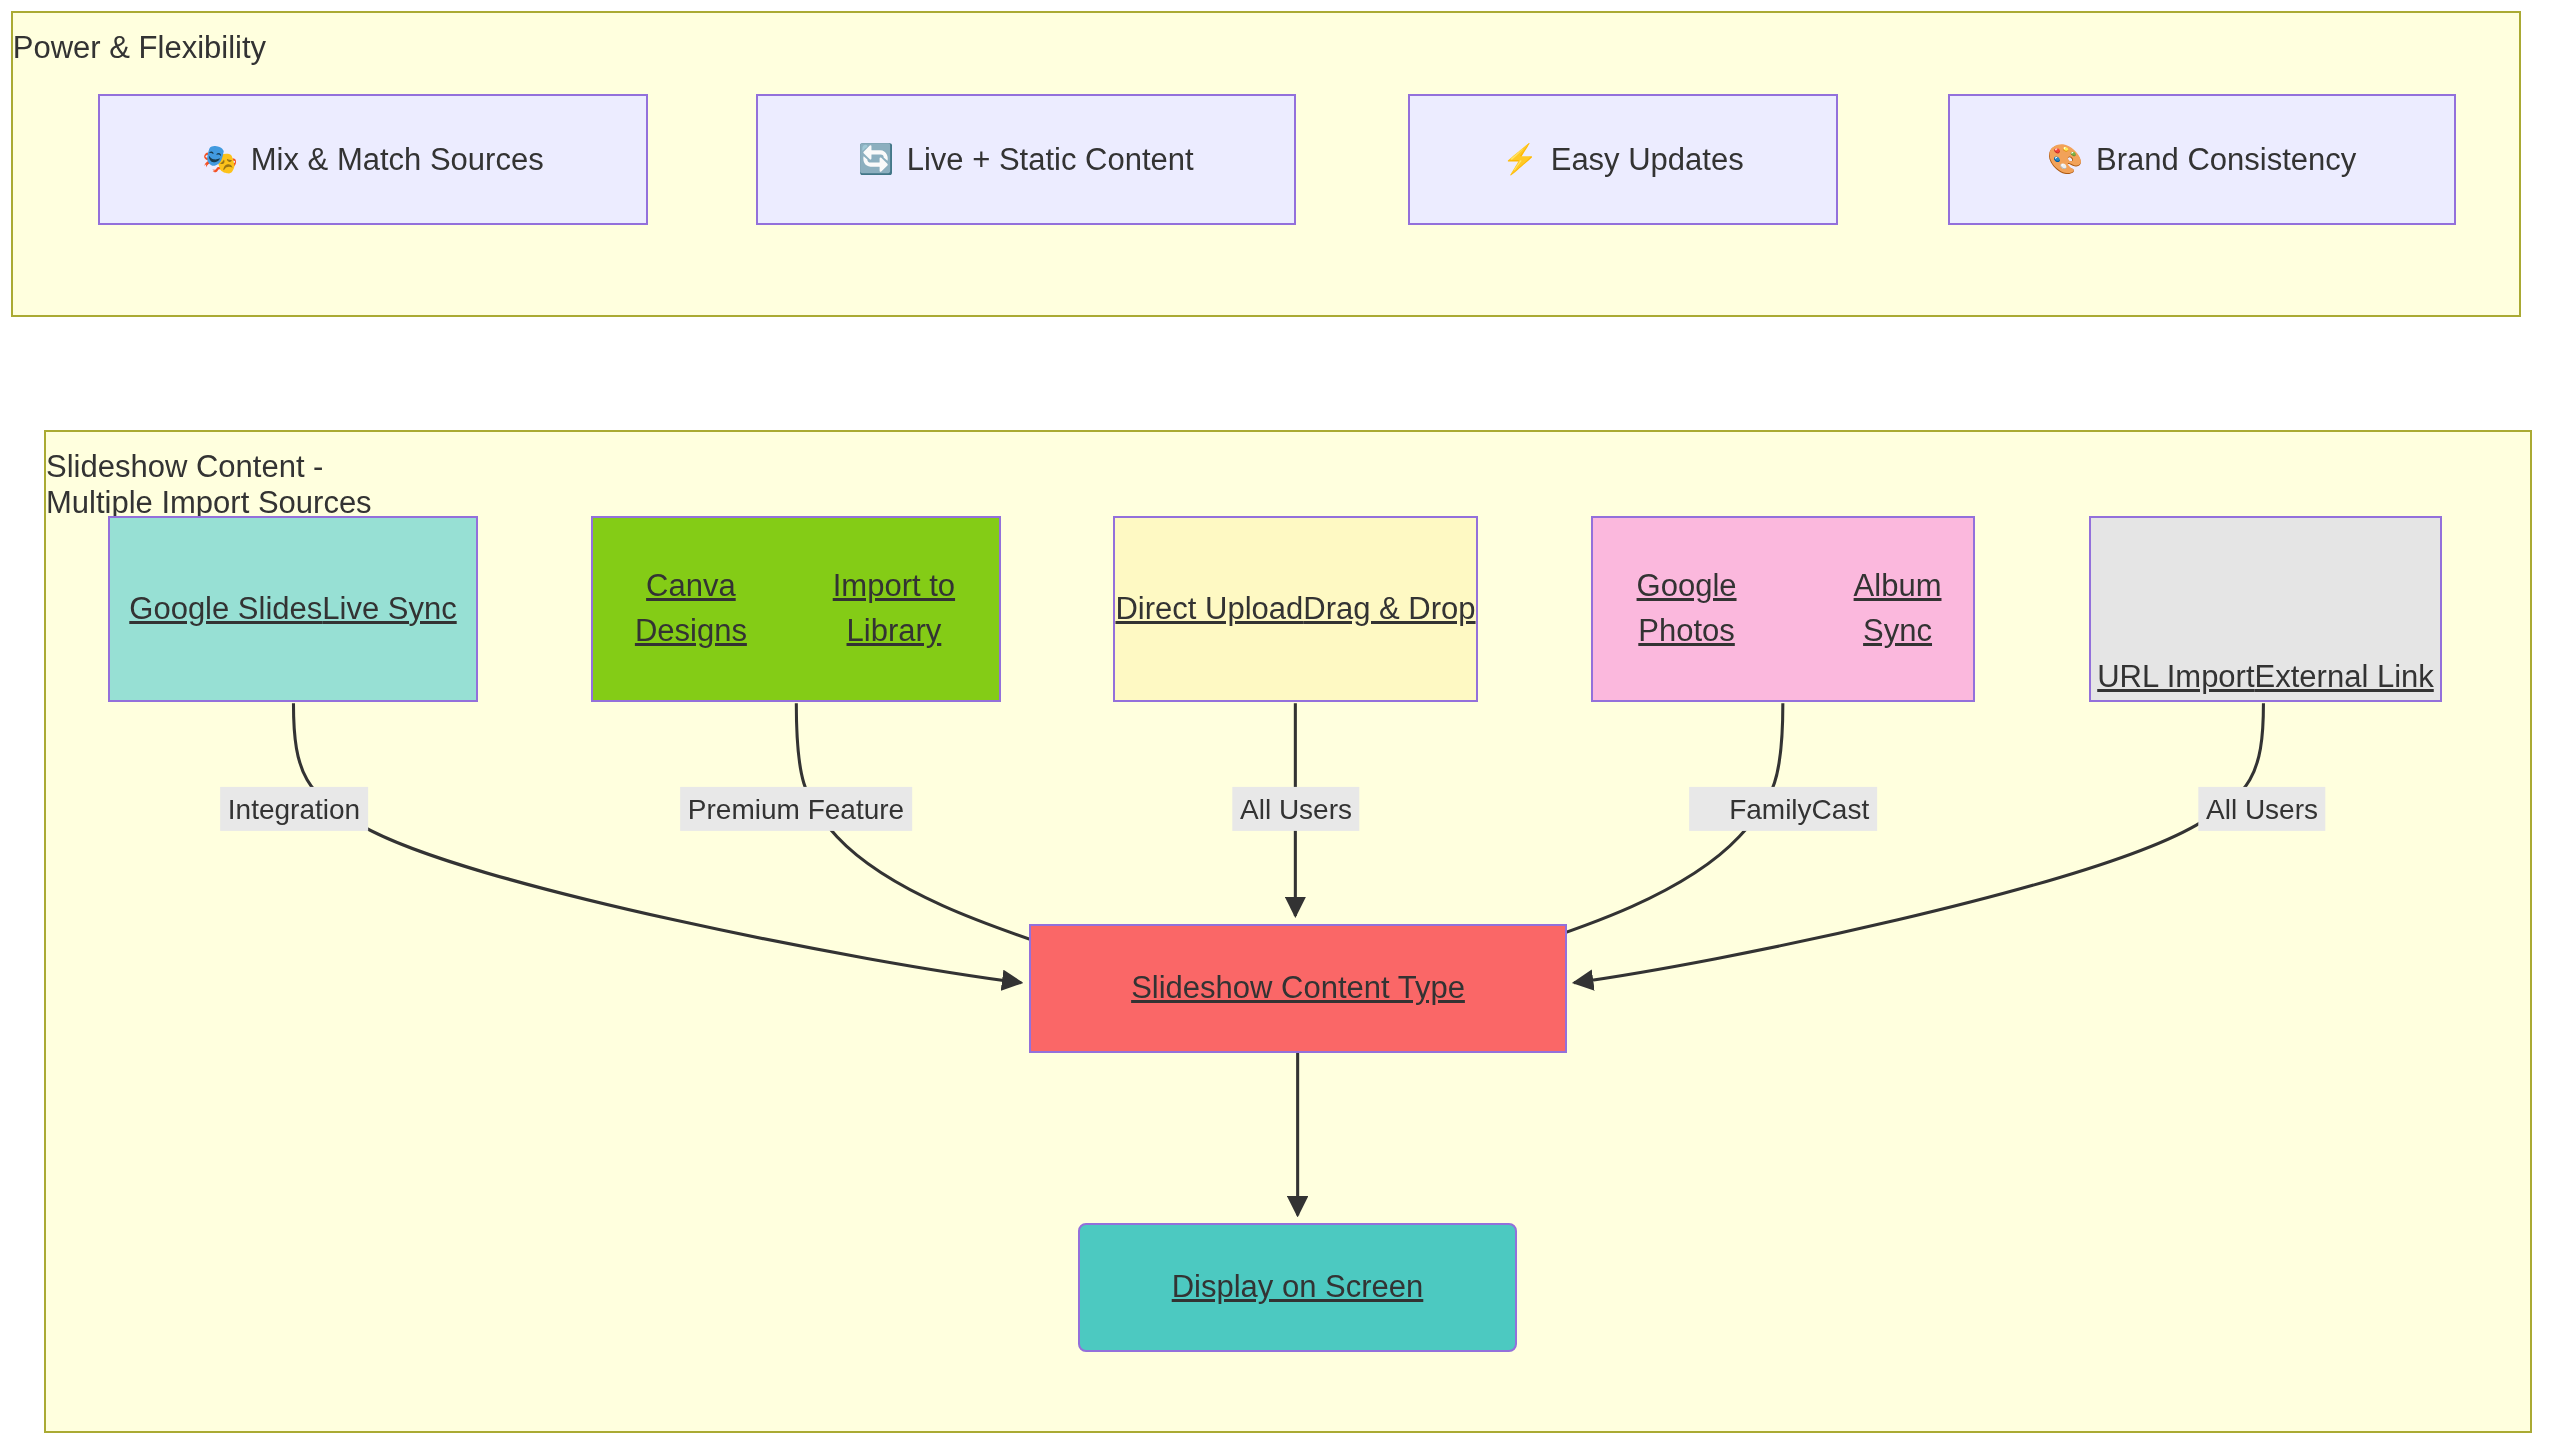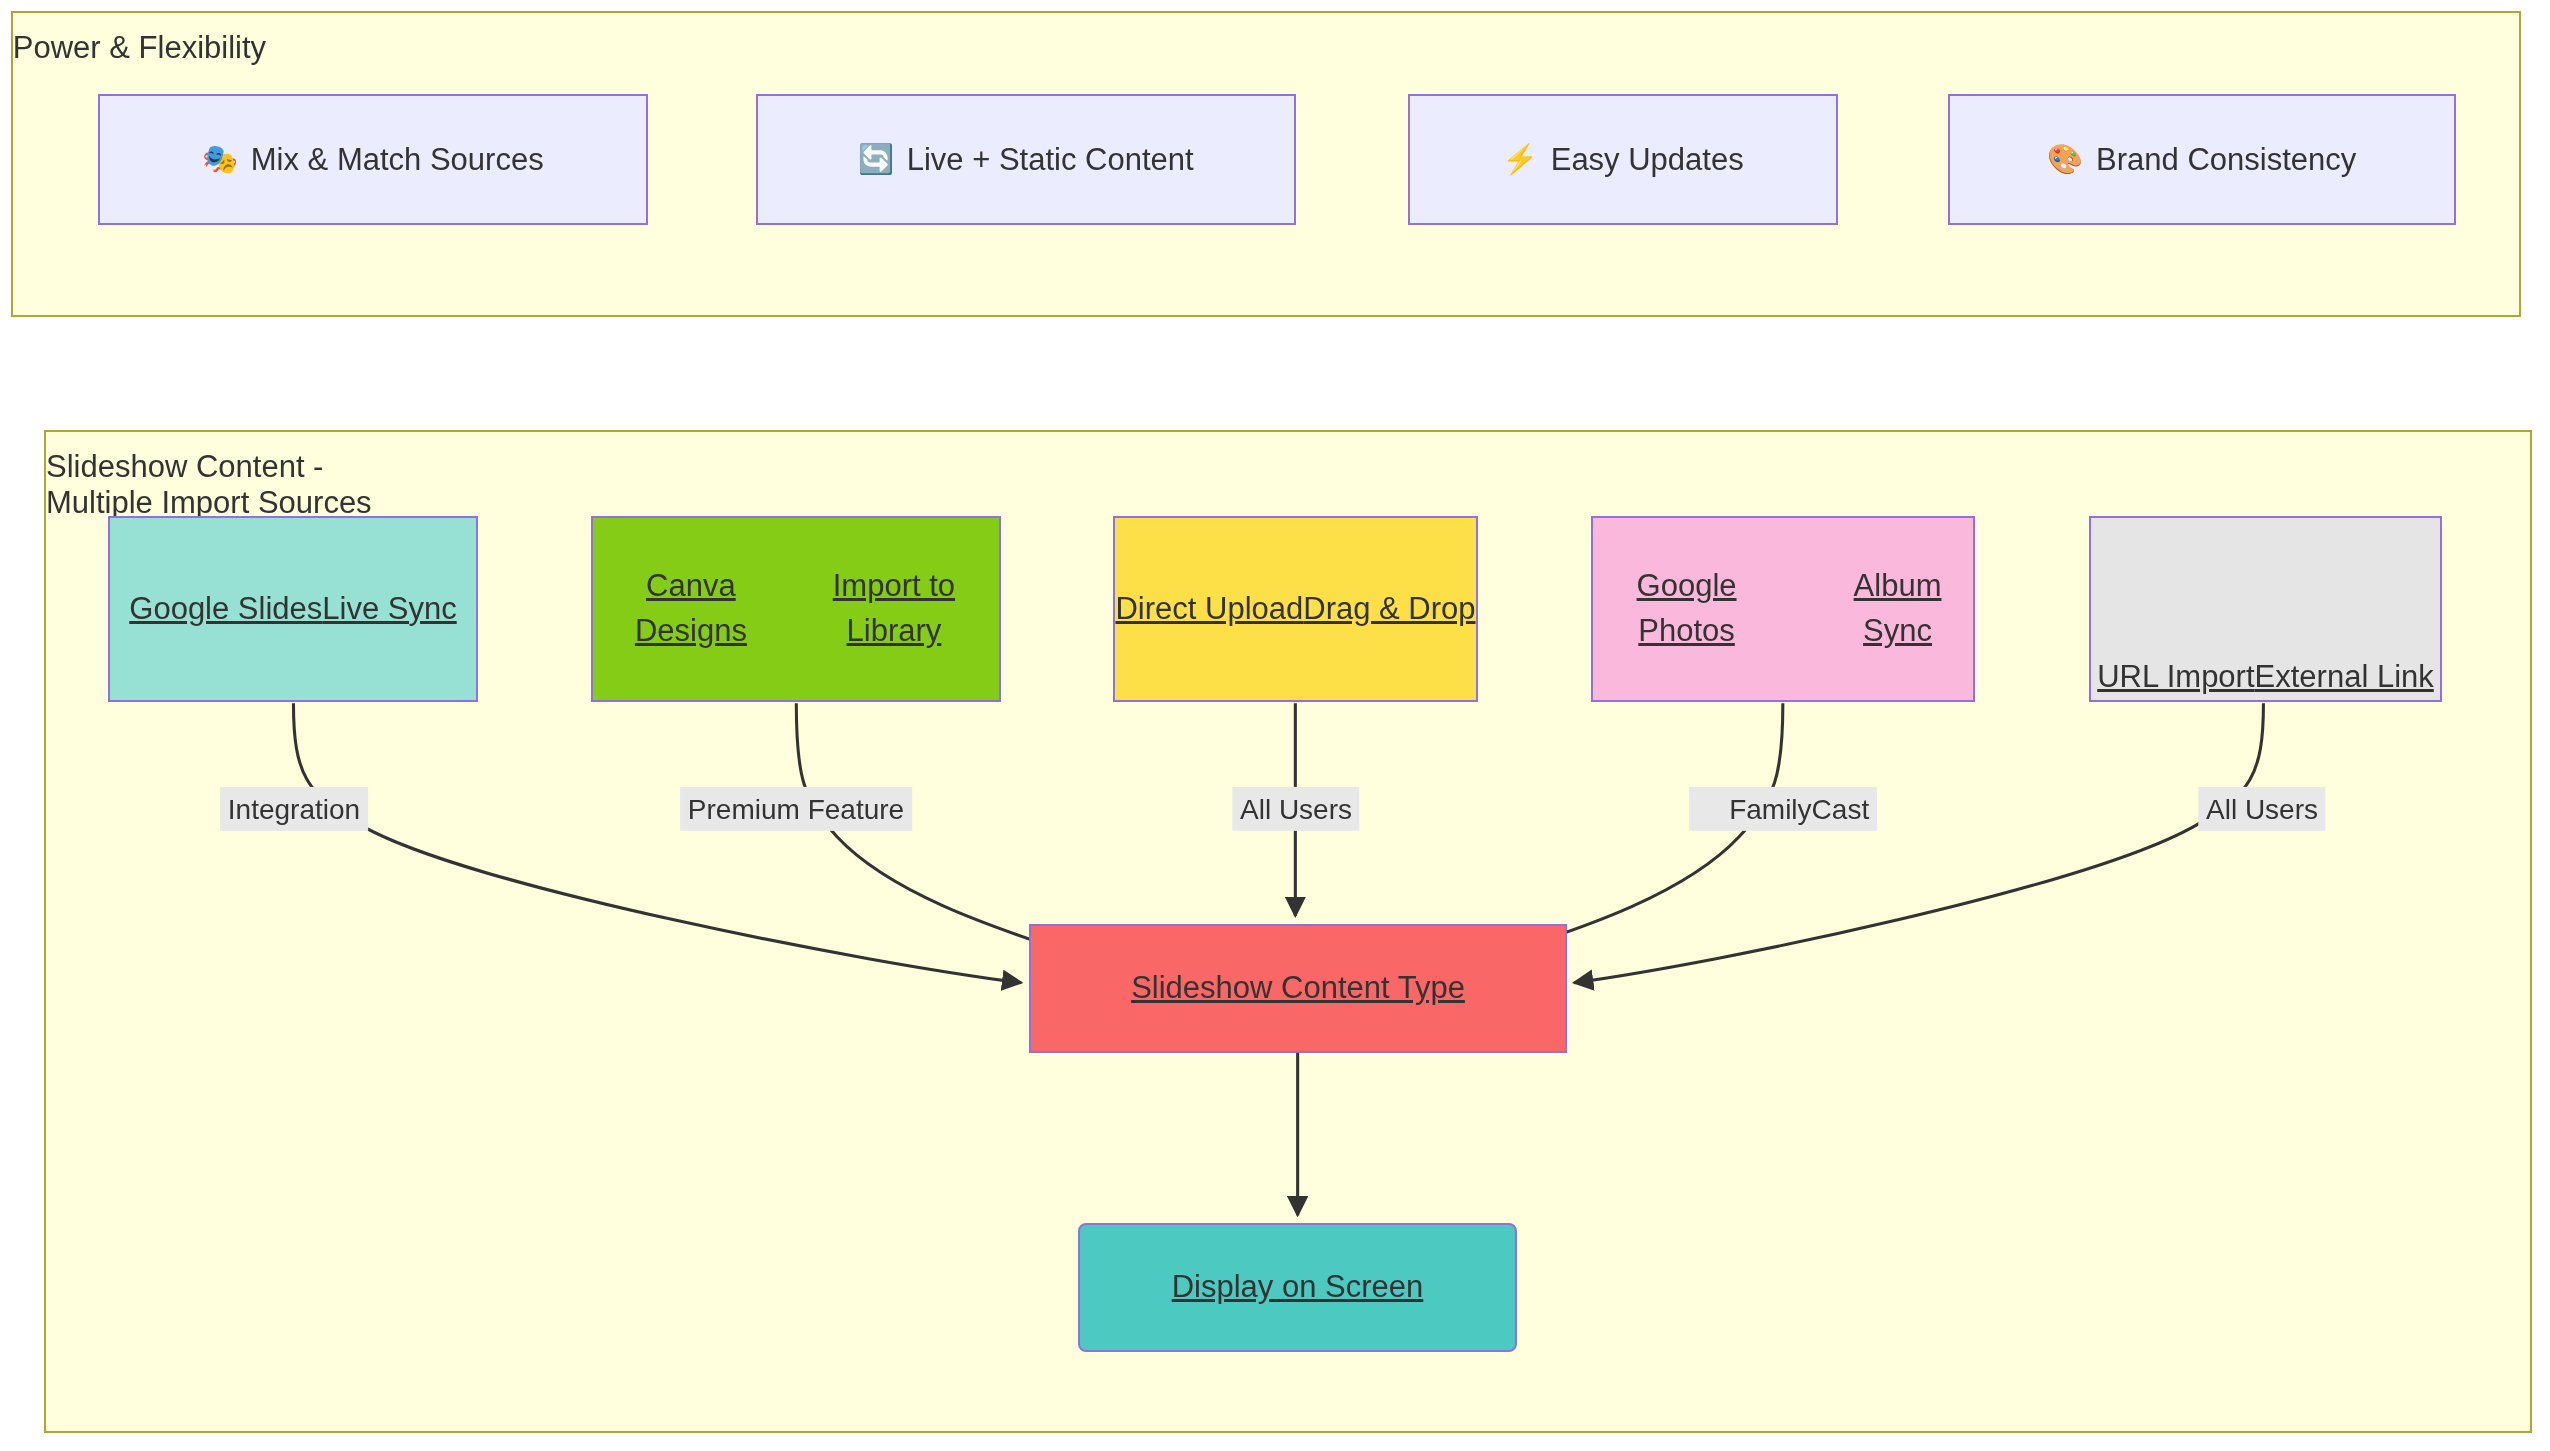--- a/index.html
+++ b/index.html
@@ -170,21 +170,21 @@
 
   <div id="node-layer">
       <div class="node" style="left: 108px; top: 516px; width: 370px; height: 186px; background: rgb(151, 224, 212);">
         <span class="ln">Google Slides</span>
         <span class="ln">Live Sync</span>
       </div>
       <div class="node" style="left: 591px; top: 516px; width: 410px; height: 186px; background: #84cc16;">
         <span class="ln">Canva Designs</span>
         <span class="ln">Import to Library</span>
       </div>
-      <div class="node" style="left: 1113px; top: 516px; width: 365px; height: 186px; background: #fde047; align-items: center;">
+      <div class="node" style="left: 1113px; top: 516px; width: 365px; height: 186px; background: #fef9c3; align-items: center;">
         <span class="ln">Direct Upload</span>
         <span class="ln">Drag &amp; Drop</span>
       </div>
       <div class="node" style="left: 1591px; top: 516px; width: 384px; height: 186px; background: rgb(251, 184, 221); gap: 42px;">
         <span class="ln">Google Photos</span>
         <span class="ln">Album Sync</span>
       </div>
       <div class="node" style="left: 2089px; top: 516px; width: 353px; height: 186px; background: #e5e5e5; align-items: flex-end;">
         <span class="ln">URL Import</span>
         <span class="ln">External Link</span>

